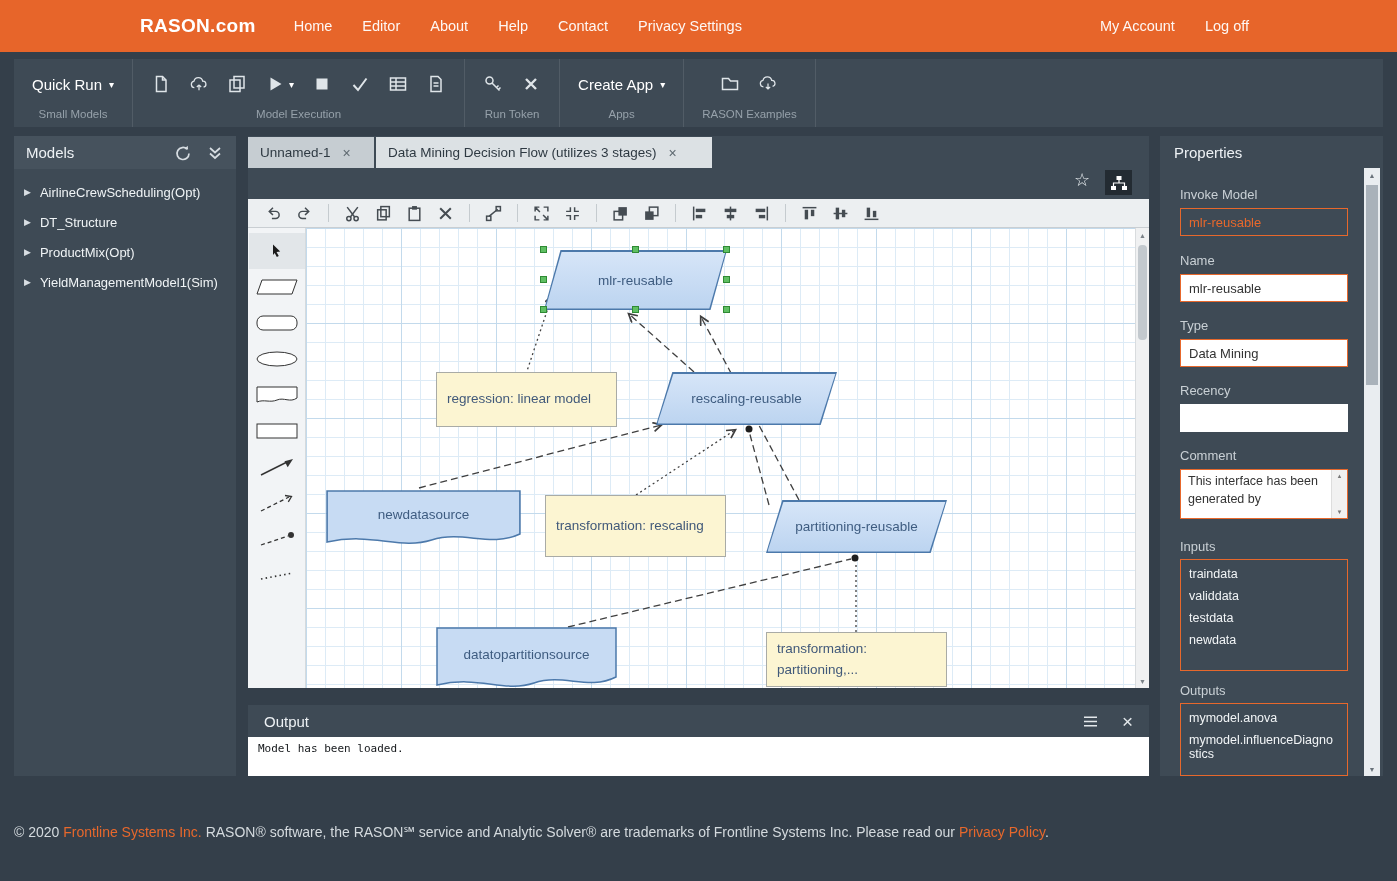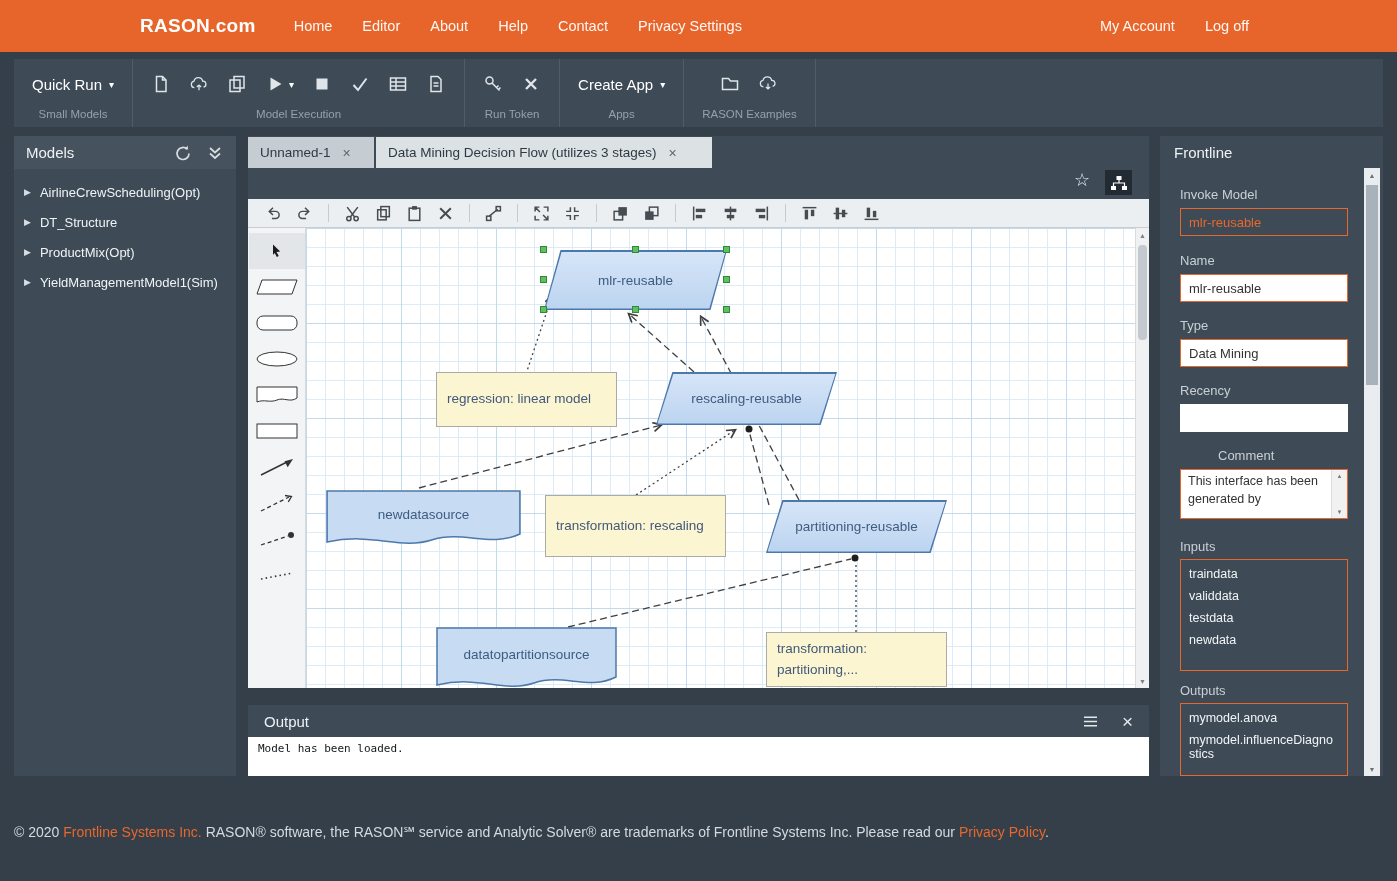--- a/index.html
+++ b/index.html
@@ -541,35 +541,35 @@
           <path d="M1 2.5h14M1 7h14M1 11.5h14"></path>
         </svg>
       </span>
     <span class="out-icon" style="font-size:19px;">×</span>
   </div>
   <div class="out-body">
     <div>Model has been loaded.</div>
   </div>
 
   <aside class="props">
-    <div class="props-title">Frontline</div>
+    <div class="props-title">Properties</div>
 
     <div class="plabel" style="top:51px;">Invoke Model</div>
     <div class="pinput orange-dark" style="top:72px;">mlr-reusable</div>
 
     <div class="plabel" style="top:117px;">Name</div>
     <input class="pinput" style="top: 138px;" value="mlr-reusable">
 
     <div class="plabel" style="top:182px;">Type</div>
     <input class="pinput" style="top: 203px;" value="Data Mining">
 
     <div class="plabel" style="top:247px;">Recency</div>
     <input class="pinput plain" style="top: 268px;" value="">
 
-    <div class="plabel" style="top:312px;margin-left:38px;">Comment</div>
+    <div class="plabel" style="top:312px;">Comment</div>
     <div class="pcomment" style="top:333px;">
       <span>This interface has been generated by</span>
       <div class="pspin">
         <span class="sa" style="top:0;">▲</span>
         <span class="sa" style="bottom:0;">▼</span>
       </div>
     </div>
 
     <div class="plabel" style="top:403px;">Inputs</div>
     <div class="plist" style="top:423px;height:112px;">

